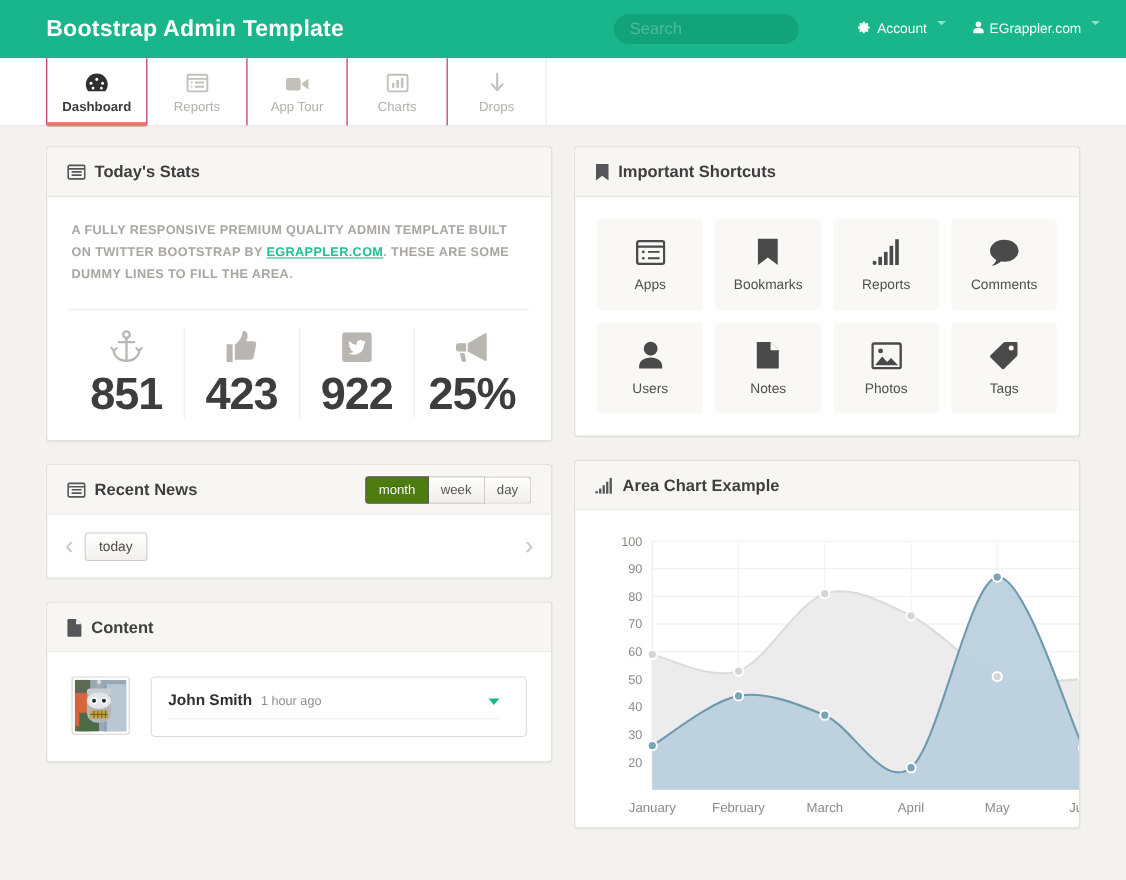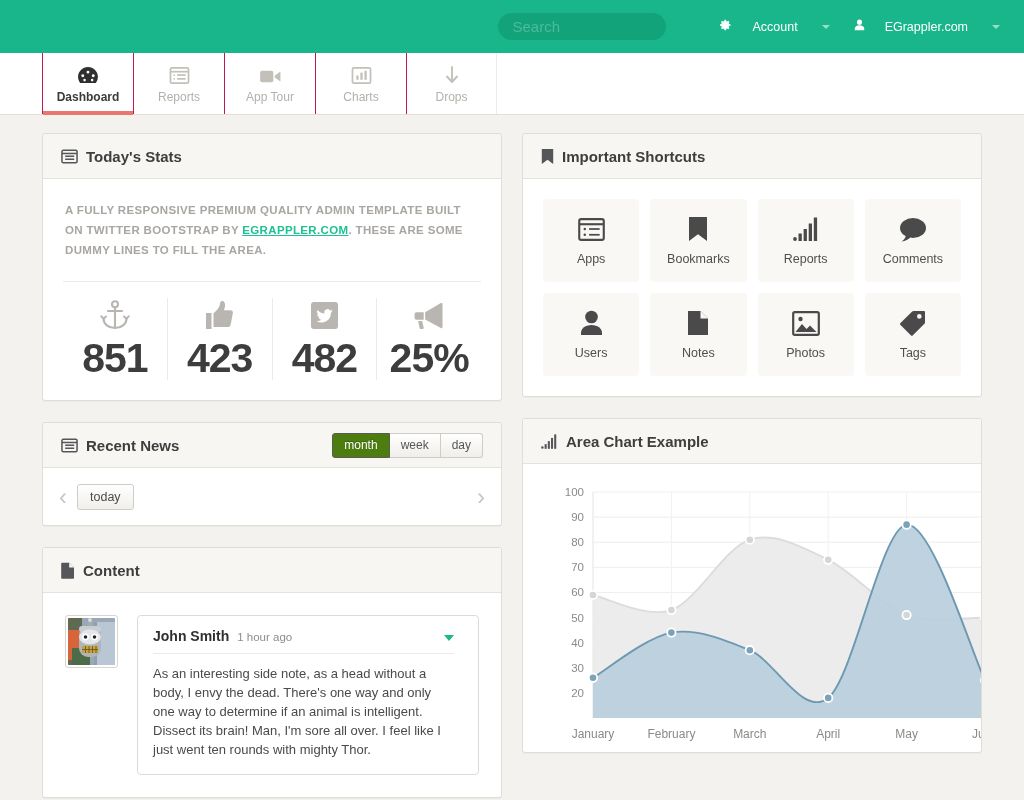--- a/index.html
+++ b/index.html
@@ -25,21 +25,21 @@
   }
   .search-box {
     width: 168px; height: 27px; border-radius: 14px;
     background: #13a37b; border: none; outline: none;
     padding: 0 14px; color: #ffffff; font-size: 15px;
     font-family: "Liberation Sans", sans-serif;
     margin-right: 30px;
   }
   .search-box::placeholder { color: #4cbb9b; }
   .topnav-link {
-    display: flex; align-items: center; gap: 20px;
+    display: flex; align-items: flex-start; gap: 5px;
     color: #ffffff; font-size: 12.5px; margin-left: 24px;
     white-space: nowrap; cursor: pointer;
   }
   .caret-down {
     width: 0; height: 0; margin-left: 4px;
     border-left: 4px solid transparent;
     border-right: 4px solid transparent;
     border-top: 4px solid rgba(255,255,255,.55);
   }
   .mini-icon { display: inline-block; vertical-align: middle; }
@@ -197,20 +197,21 @@
   .chart-body {
     padding: 14px 0 10px 0; height: 288px;
     overflow: hidden; position: relative;
   }
   .chart-svg { display: block; }
 </style>
 </head>
 <body>
 
 <div class="topbar">
+  <div class="brand">Bootstrap Admin Template</div>
   <div class="topbar-right">
     <input class="search-box" type="text" placeholder="Search" style="">
     <div class="topnav-link">
       <span class="mini-icon">
         <svg width="12" height="12" viewBox="0 0 16 16" fill="#ffffff">
           <path d="M8 5.2a2.8 2.8 0 100 5.6 2.8 2.8 0 000-5.6zm0 4.3a1.5 1.5 0 110-3 1.5 1.5 0 010 3z"></path>
           <path d="M14 9.1V6.9l-1.8-.3a4.6 4.6 0 00-.5-1.2l1-1.5-1.6-1.6-1.5 1a4.6 4.6 0 00-1.2-.5L8.1 1H5.9l-.3 1.8a4.6 4.6 0 00-1.2.5l-1.5-1L1.3 3.9l1 1.5a4.6 4.6 0 00-.5 1.2L0 6.9v2.2l1.8.3c.1.4.3.8.5 1.2l-1 1.5 1.6 1.6 1.5-1c.4.2.8.4 1.2.5l.3 1.8h2.2l.3-1.8c.4-.1.8-.3 1.2-.5l1.5 1 1.6-1.6-1-1.5c.2-.4.4-.8.5-1.2L14 9.1z" opacity=".95"></path>
         </svg>
       </span>
       <span>Account</span>
@@ -335,21 +336,21 @@
             <span class="stat-value">423</span>
           </div>
 
           <div class="stat">
             <span class="stat-icon">
               <svg width="27" height="27" viewBox="0 0 28 28">
                 <rect width="28" height="28" rx="3" fill="currentColor"></rect>
                 <path fill="#ffffff" d="M22.5 9.2c-.6.3-1.3.5-2 .6.7-.4 1.3-1.1 1.5-1.9-.7.4-1.4.7-2.2.8a3.4 3.4 0 00-5.9 3.1 9.7 9.7 0 01-7-3.6 3.4 3.4 0 001 4.6c-.5 0-1.1-.2-1.5-.4 0 1.7 1.2 3.1 2.8 3.4-.5.1-1 .2-1.5.1.4 1.4 1.7 2.4 3.2 2.4a6.9 6.9 0 01-5.1 1.4 9.7 9.7 0 0014.9-8.2v-.4c.7-.5 1.3-1.1 1.8-1.9z"></path>
               </svg>
             </span>
-            <span class="stat-value">482</span>
+            <span class="stat-value">922</span>
           </div>
 
           <div class="stat">
             <span class="stat-icon">
               <svg width="31" height="27" viewBox="0 0 32 28" fill="currentColor">
                 <path d="M29.5 2.2c0-1-.9-1.6-1.7-1.1L11.5 10.6v7.5L27.8 27c.8.5 1.7-.1 1.7-1.1z"></path>
                 <path d="M2.5 10.5h7.5v7.8H2.5a2 2 0 01-2-2v-3.8a2 2 0 012-2z"></path>
                 <path d="M4.2 19.6h4.2l1.6 7.2c.1.6-.3 1.1-.9 1.1H6.8c-.5 0-.9-.3-1-.8z"></path>
               </svg>
             </span>
@@ -423,21 +424,20 @@
               <rect x="20.5" y="2" width="3" height="6" fill="#a8adb2"></rect>
               <circle cx="22" cy="2" r="2" fill="#d6dadd"></circle>
             </svg>
           </div>
           <div class="comment-box">
             <div class="comment-head">
               <span class="comment-author">John Smith</span>
               <span class="comment-time">1 hour ago</span>
               <span class="comment-caret"></span>
             </div>
-            <div class="comment-text">As an interesting side note, as a head without a body, I envy the dead. There's one way and only one way to determine if an animal is intelligent. Dissect its brain! Man, I'm sore all over. I feel like I just went ten rounds with mighty Thor.</div>
           </div>
         </div>
       </div>
     </div>
 
   </div>
 
   <div class="col">
 
     <div class="panel">

